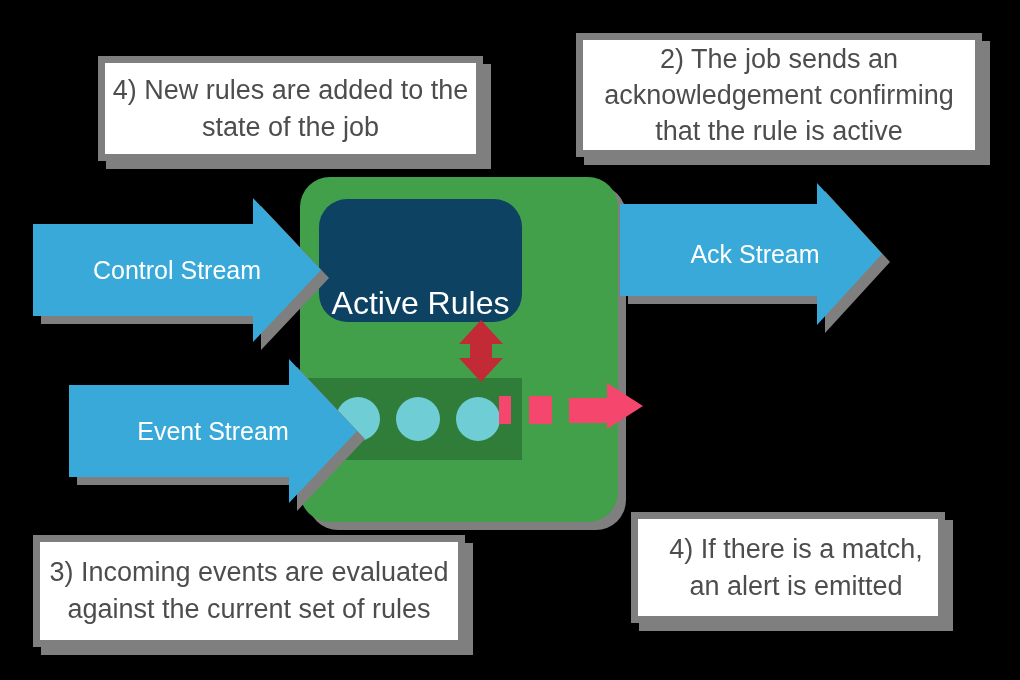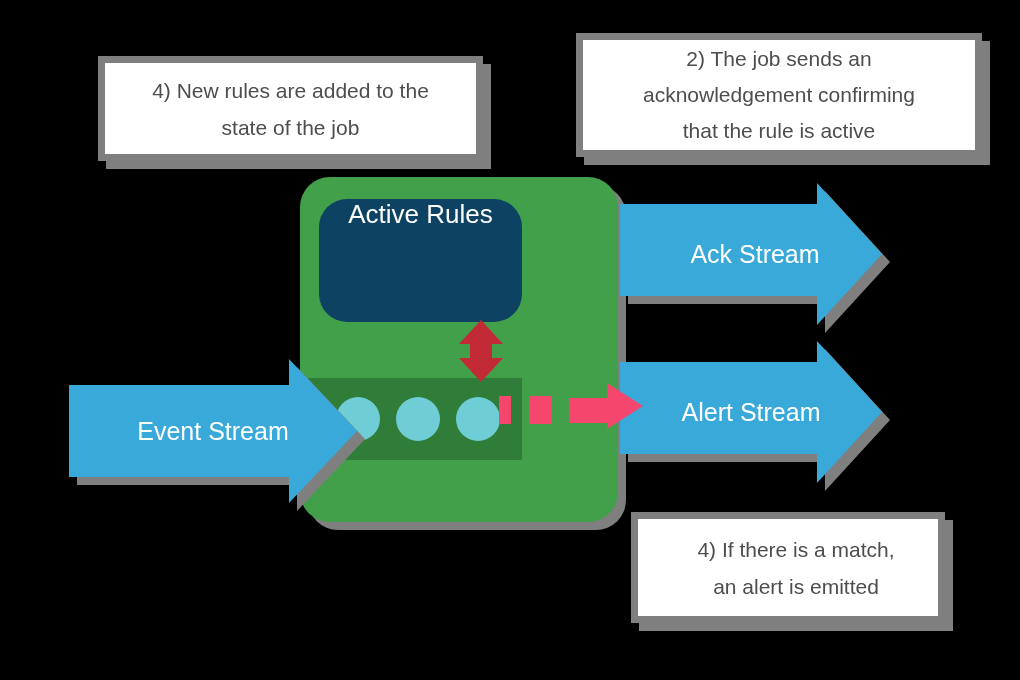--- a/index.html
+++ b/index.html
@@ -10,21 +10,21 @@
   }
   
   .callout{
     position:absolute;box-sizing:border-box;
     background:var(--white,#ffffff);
     border:7px solid var(--gray,#7f7f7f);
     box-shadow:8px 8px 0 var(--gray,#7f7f7f);
     display:flex;align-items:center;justify-content:center;
     text-align:center;white-space:pre-line;
     color:var(--text_gray,#4d4d4d);
-    font-size:21px;line-height:37px;
+    font-size:27px;line-height:37px;
   }
   #callout-1{left:98px;top:56px;width:385px;height:105px;}
   #callout-2{left:576px;top:33px;width:406px;height:124px;line-height:36px;}
   #callout-3{left:33px;top:535px;width:432px;height:112px;}
   #callout-4{left:631px;top:512px;width:314px;height:111px;padding-left:16px;}
 
   
   .job-box{
     position:absolute;left:300px;top:177px;width:318px;height:345px;
     background:var(--green,#42a04b);border-radius:30px;
@@ -38,22 +38,22 @@
     position:absolute;left:336px;top:397px;height:44px;
     display:flex;gap:16px;
   }
   .dot{
     width:44px;height:44px;border-radius:50%;
     background:var(--teal,#6fcdd5);
   }
   .active-rules{
     position:absolute;left:319px;top:199px;width:203px;height:123px;
     background:var(--navy,#0d4263);border-radius:28px;
-    display:flex;align-items:flex-start;justify-content:center;
-    color:var(--white,#ffffff);font-size:26px;
+    display:flex;align-items:flex-end;justify-content:center;
+    color:var(--white,#ffffff);font-size:32px;
   }
 
   
   .arrow{position:absolute;}
   .arrow .shp{position:absolute;left:0;top:0;width:100%;height:100%;}
   .arrow .shadow{left:8px;top:8px;background:var(--gray,#7f7f7f);}
   .arrow .fill{background:var(--arrow_blue,#39a9d9);}
   .arrow .lbl{
     position:absolute;left:0;top:0;width:100%;height:100%;
     display:flex;align-items:center;justify-content:center;
@@ -105,46 +105,50 @@
   <div class="active-rules">
     <span>Active Rules</span>
   </div>
 
   <div class="rules-update-arrow"></div>
 
   <div class="emit-dash" id="emit-dash-1"></div>
   <div class="emit-dash" id="emit-dash-2"></div>
   <div class="emit-arrow"></div>
 
+  <div class="arrow arrow-left" id="arrow-control">
+    <div class="shp shadow"></div>
+    <div class="shp fill"></div>
+    <span class="lbl">Control Stream</span>
+  </div>
 
   <div class="arrow arrow-left" id="arrow-event">
     <div class="shp shadow"></div>
     <div class="shp fill"></div>
     <span class="lbl">Event Stream</span>
   </div>
 
   <div class="arrow arrow-right" id="arrow-ack">
     <div class="shp shadow"></div>
     <div class="shp fill"></div>
     <span class="lbl">Ack Stream</span>
   </div>
 
-  <div class="arrow arrow-right" id="arrow-alert">
-    <div class="shp shadow"></div>
-    <div class="shp fill"></div>
-    <span class="lbl">Alert Stream</span>
-  </div>
 
   <div class="callout" id="callout-1">
     <span>4) New rules are added to the
 state of the job</span>
   </div>
   <div class="callout" id="callout-2">
     <span>2) The job sends an
 acknowledgement confirming
 that the rule is active</span>
   </div>
+  <div class="callout" id="callout-3">
+    <span>3) Incoming events are evaluated
+against the current set of rules</span>
+  </div>
   <div class="callout" id="callout-4">
     <span>4) If there is a match,
 an alert is emitted</span>
   </div>
 
 </div>
 
 </body></html>

